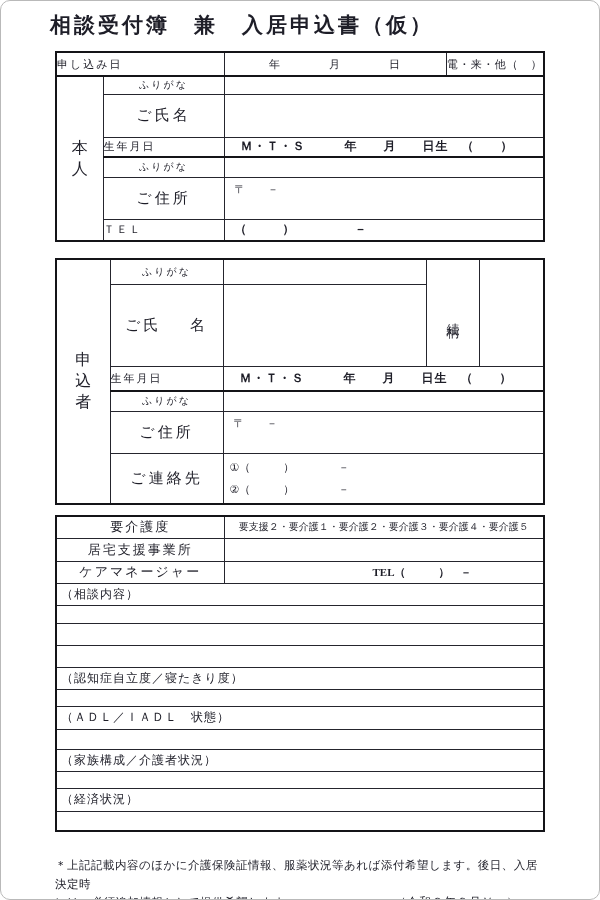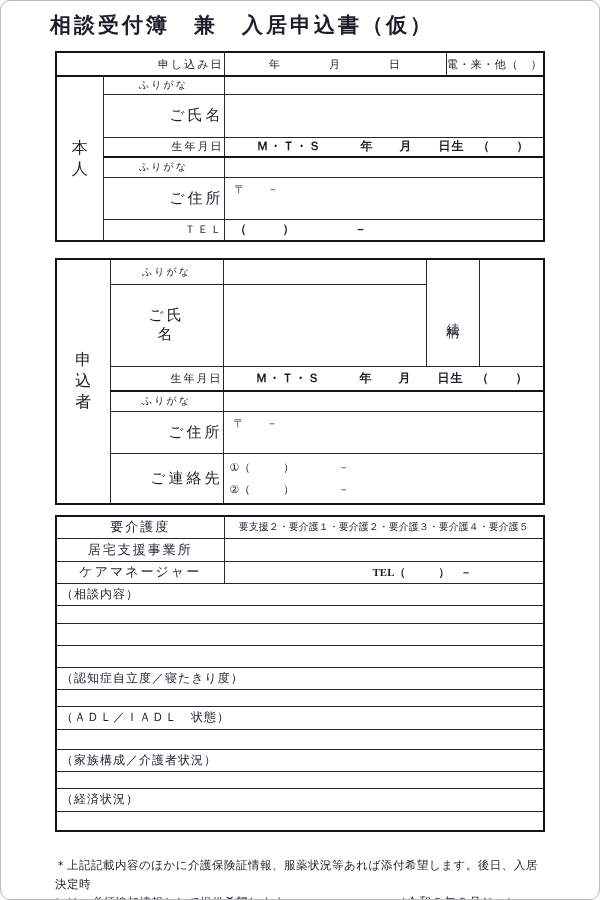--- a/index.html
+++ b/index.html
@@ -18,37 +18,37 @@
   table{border-collapse:collapse;table-layout:fixed;position:absolute;left:55px;width:488px;background:#fff;}
   td{border:1px solid #25252d;padding:0;overflow:hidden;vertical-align:middle;}
   table{border:2px solid #141418;}
   #t1{top:51px;}
   #t2{top:258px;}
   #t3{top:515px;}
 
   .hline td{border-bottom:2px solid #141418;}
 
   .lbl-xs{font-size:10px;text-align:center;letter-spacing:2px;}
-  .lbl-s{font-size:11px;text-align:right;letter-spacing:2px;}
-  .lbl-l{font-size:15px;text-align:right;letter-spacing:3px;}
+  .lbl-s{font-size:11px;text-align:left;letter-spacing:2px;}
+  .lbl-l{font-size:15px;text-align:center;letter-spacing:3px;}
   .lbl-m{font-size:13px;text-align:center;letter-spacing:2px;}
 
   .group-cell{text-align:center;}
   .group-col{display:flex;flex-direction:column;justify-content:space-around;align-items:center;height:100%;
     font-size:16px;}
 
   .val-center{font-size:11px;text-align:center;letter-spacing:1px;margin-top:28px;}
-  .val-birth{font-size:12px;font-weight:600;padding-left:32px;letter-spacing:1px;}
+  .val-birth{font-size:12px;font-weight:600;padding-left:16px;letter-spacing:1px;}
   .val-tel{font-size:12px;font-weight:600;padding-left:10px;}
   .val-addr{font-size:11px;vertical-align:top;padding:4px 0 0 10px;}
   .val-contact{font-size:11px;padding-left:6px;line-height:2.0;}
   .val-options{font-size:10px;text-align:center;}
   .val-mgr-tel{font-size:11px;font-weight:600;padding-left:148px;}
 
-  .name2{display:flex;flex-direction:column;justify-content:space-around;align-items:center;height:100%;
+  .name2{display:flex;flex-direction:row;justify-content:space-around;align-items:center;height:100%;
     font-size:15px;letter-spacing:3px;}
   .vert{writing-mode:vertical-rl;text-orientation:upright;font-size:13px;letter-spacing:3px;display:inline-block;}
 
   .section-cell{font-size:12px;text-align:left;padding-left:4px;letter-spacing:1px;}
 
   .doc-footer{
     position:absolute;left:55px;top:856px;width:490px;
     font-size:11.5px;line-height:1.62;letter-spacing:0.5px;
   }
   .footer-line2{display:flex;justify-content:space-between;}

